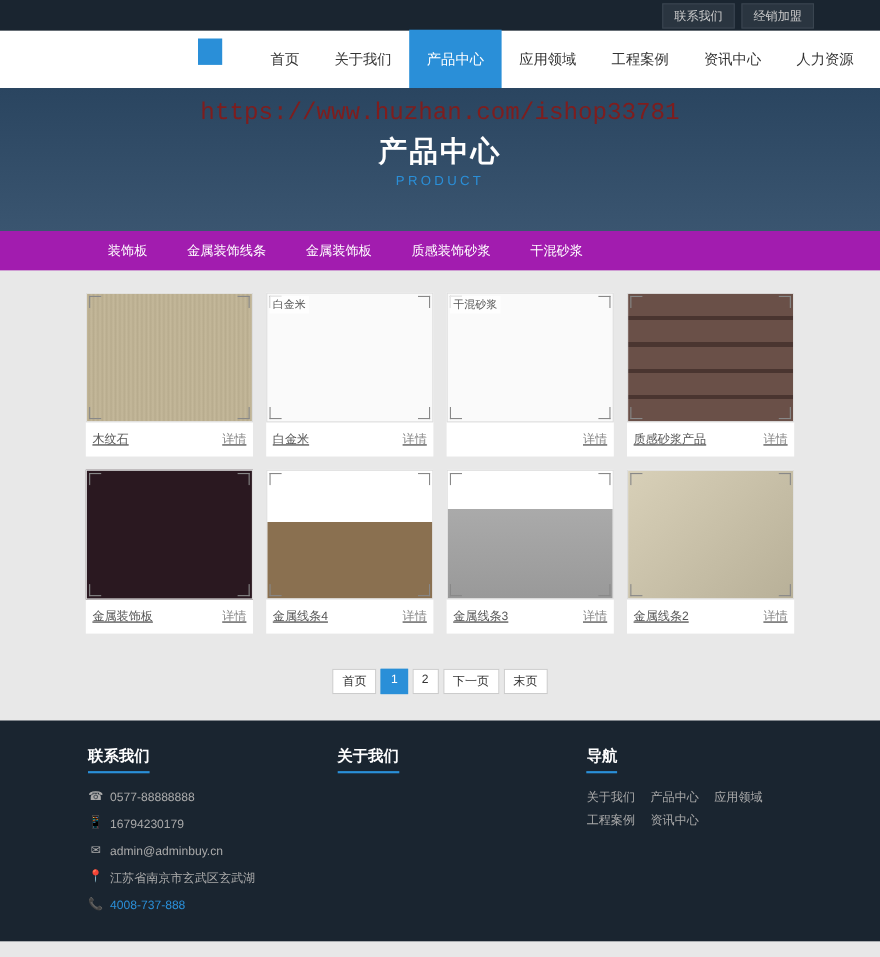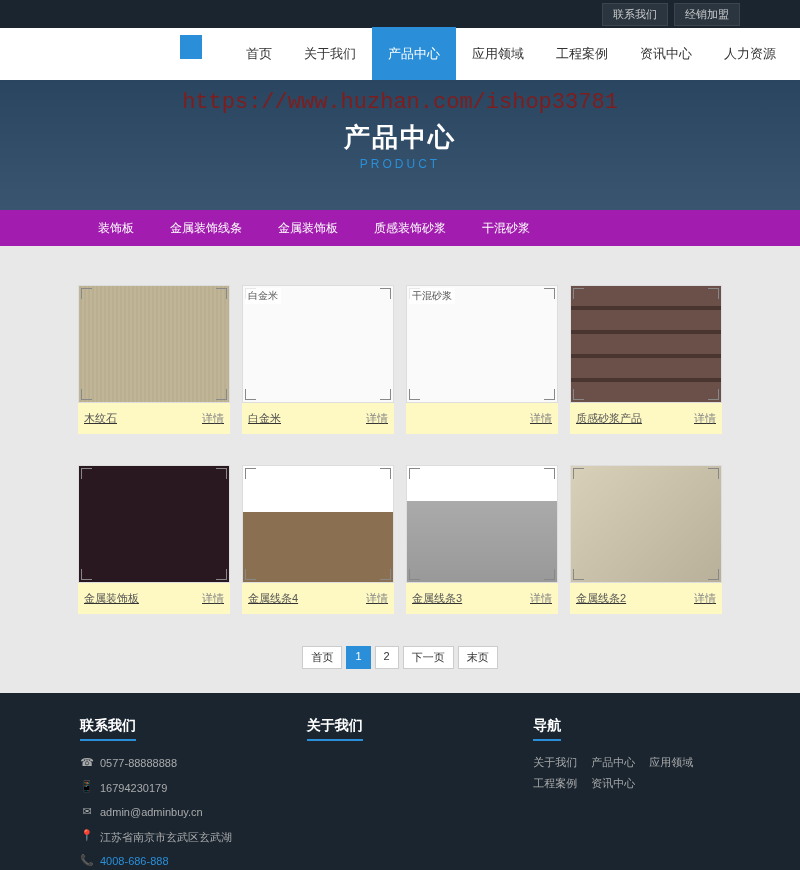--- a/index.html
+++ b/index.html
@@ -11,21 +11,21 @@
 .nav { display: flex; margin-left: 50px; }
 .nav-item { padding: 18px 16px; font-size: 13px; color: #333; cursor: pointer; }
 .nav-item.active { background: #2a8fd8; color: #fff; }
 .watermark { position: absolute; top: 90px; left: 0; width: 100%; text-align: center; font-family: Liberation Mono, monospace; font-size: 22px; color: #7f1d1d; z-index: 10; }
 .banner { background: linear-gradient(180deg, #2a4560 0%, #3a5570 100%); height: 130px; display: flex; flex-direction: column; align-items: center; justify-content: center; position: relative; }
 .banner-title { color: #fff; font-size: 26px; font-weight: bold; letter-spacing: 2px; }
 .banner-sub { color: #2a8fd8; font-size: 12px; font-weight: normal; letter-spacing: 3px; margin-top: 2px; }
 .category-bar { background: #a21caf; height: 36px; display: flex; align-items: center; padding-left: 80px; }
 .cat-item { color: #fff; padding: 0 18px; font-size: 12px; cursor: pointer; }
 .products { padding: 20px 78px; display: grid; grid-template-columns: repeat(4, 1fr); gap: 12px; background: #e8e8e8; }
-.product-card { background: #fef9c3; margin-top: 19px; }
+.product-card { background: #ffffff; }
 .product-img { width: 100%; height: 118px; background: #ccc; position: relative; border: 1px solid #ddd; }
 .product-img .corners::before, .product-img .corners::after, .product-img::before, .product-img::after { content: ""; position: absolute; width: 10px; height: 10px; border: 1.5px solid #888; }
 .product-img::before { top: 2px; left: 2px; border-right: none; border-bottom: none; }
 .product-img::after { top: 2px; right: 2px; border-left: none; border-bottom: none; }
 .product-img .corners::before { bottom: 2px; left: 2px; border-right: none; border-top: none; }
 .product-img .corners::after { bottom: 2px; right: 2px; border-left: none; border-top: none; }
 .product-img.wood { background: repeating-linear-gradient(90deg, #c4b89a 0, #b8ac8e 2px, #c4b89a 4px); }
 .product-img.white { background: #fafafa; }
 .product-img.brick { background: repeating-linear-gradient(0deg, #6a5048 0, #6a5048 20px, #4a3530 20px, #4a3530 24px); }
 .product-img.marble { background: #2a1820; }
@@ -165,21 +165,21 @@
     <div class="item">
         <span class="icon">✉</span>
         <span>admin@adminbuy.cn</span>
       </div>
     <div class="item">
         <span class="icon">📍</span>
         <span>江苏省南京市玄武区玄武湖</span>
       </div>
     <div class="item">
         <span class="icon">📞</span>
-        <span class="hotline">4008-686-888</span>
+        <span class="hotline">4008-737-888</span>
       </div>
   </div>
   <div class="footer-col">
     <h3>关于我们</h3>
     
   </div>
   <div class="footer-col">
     <h3>导航</h3>
     <div class="footer-nav-links">
       <span>关于我们</span>

